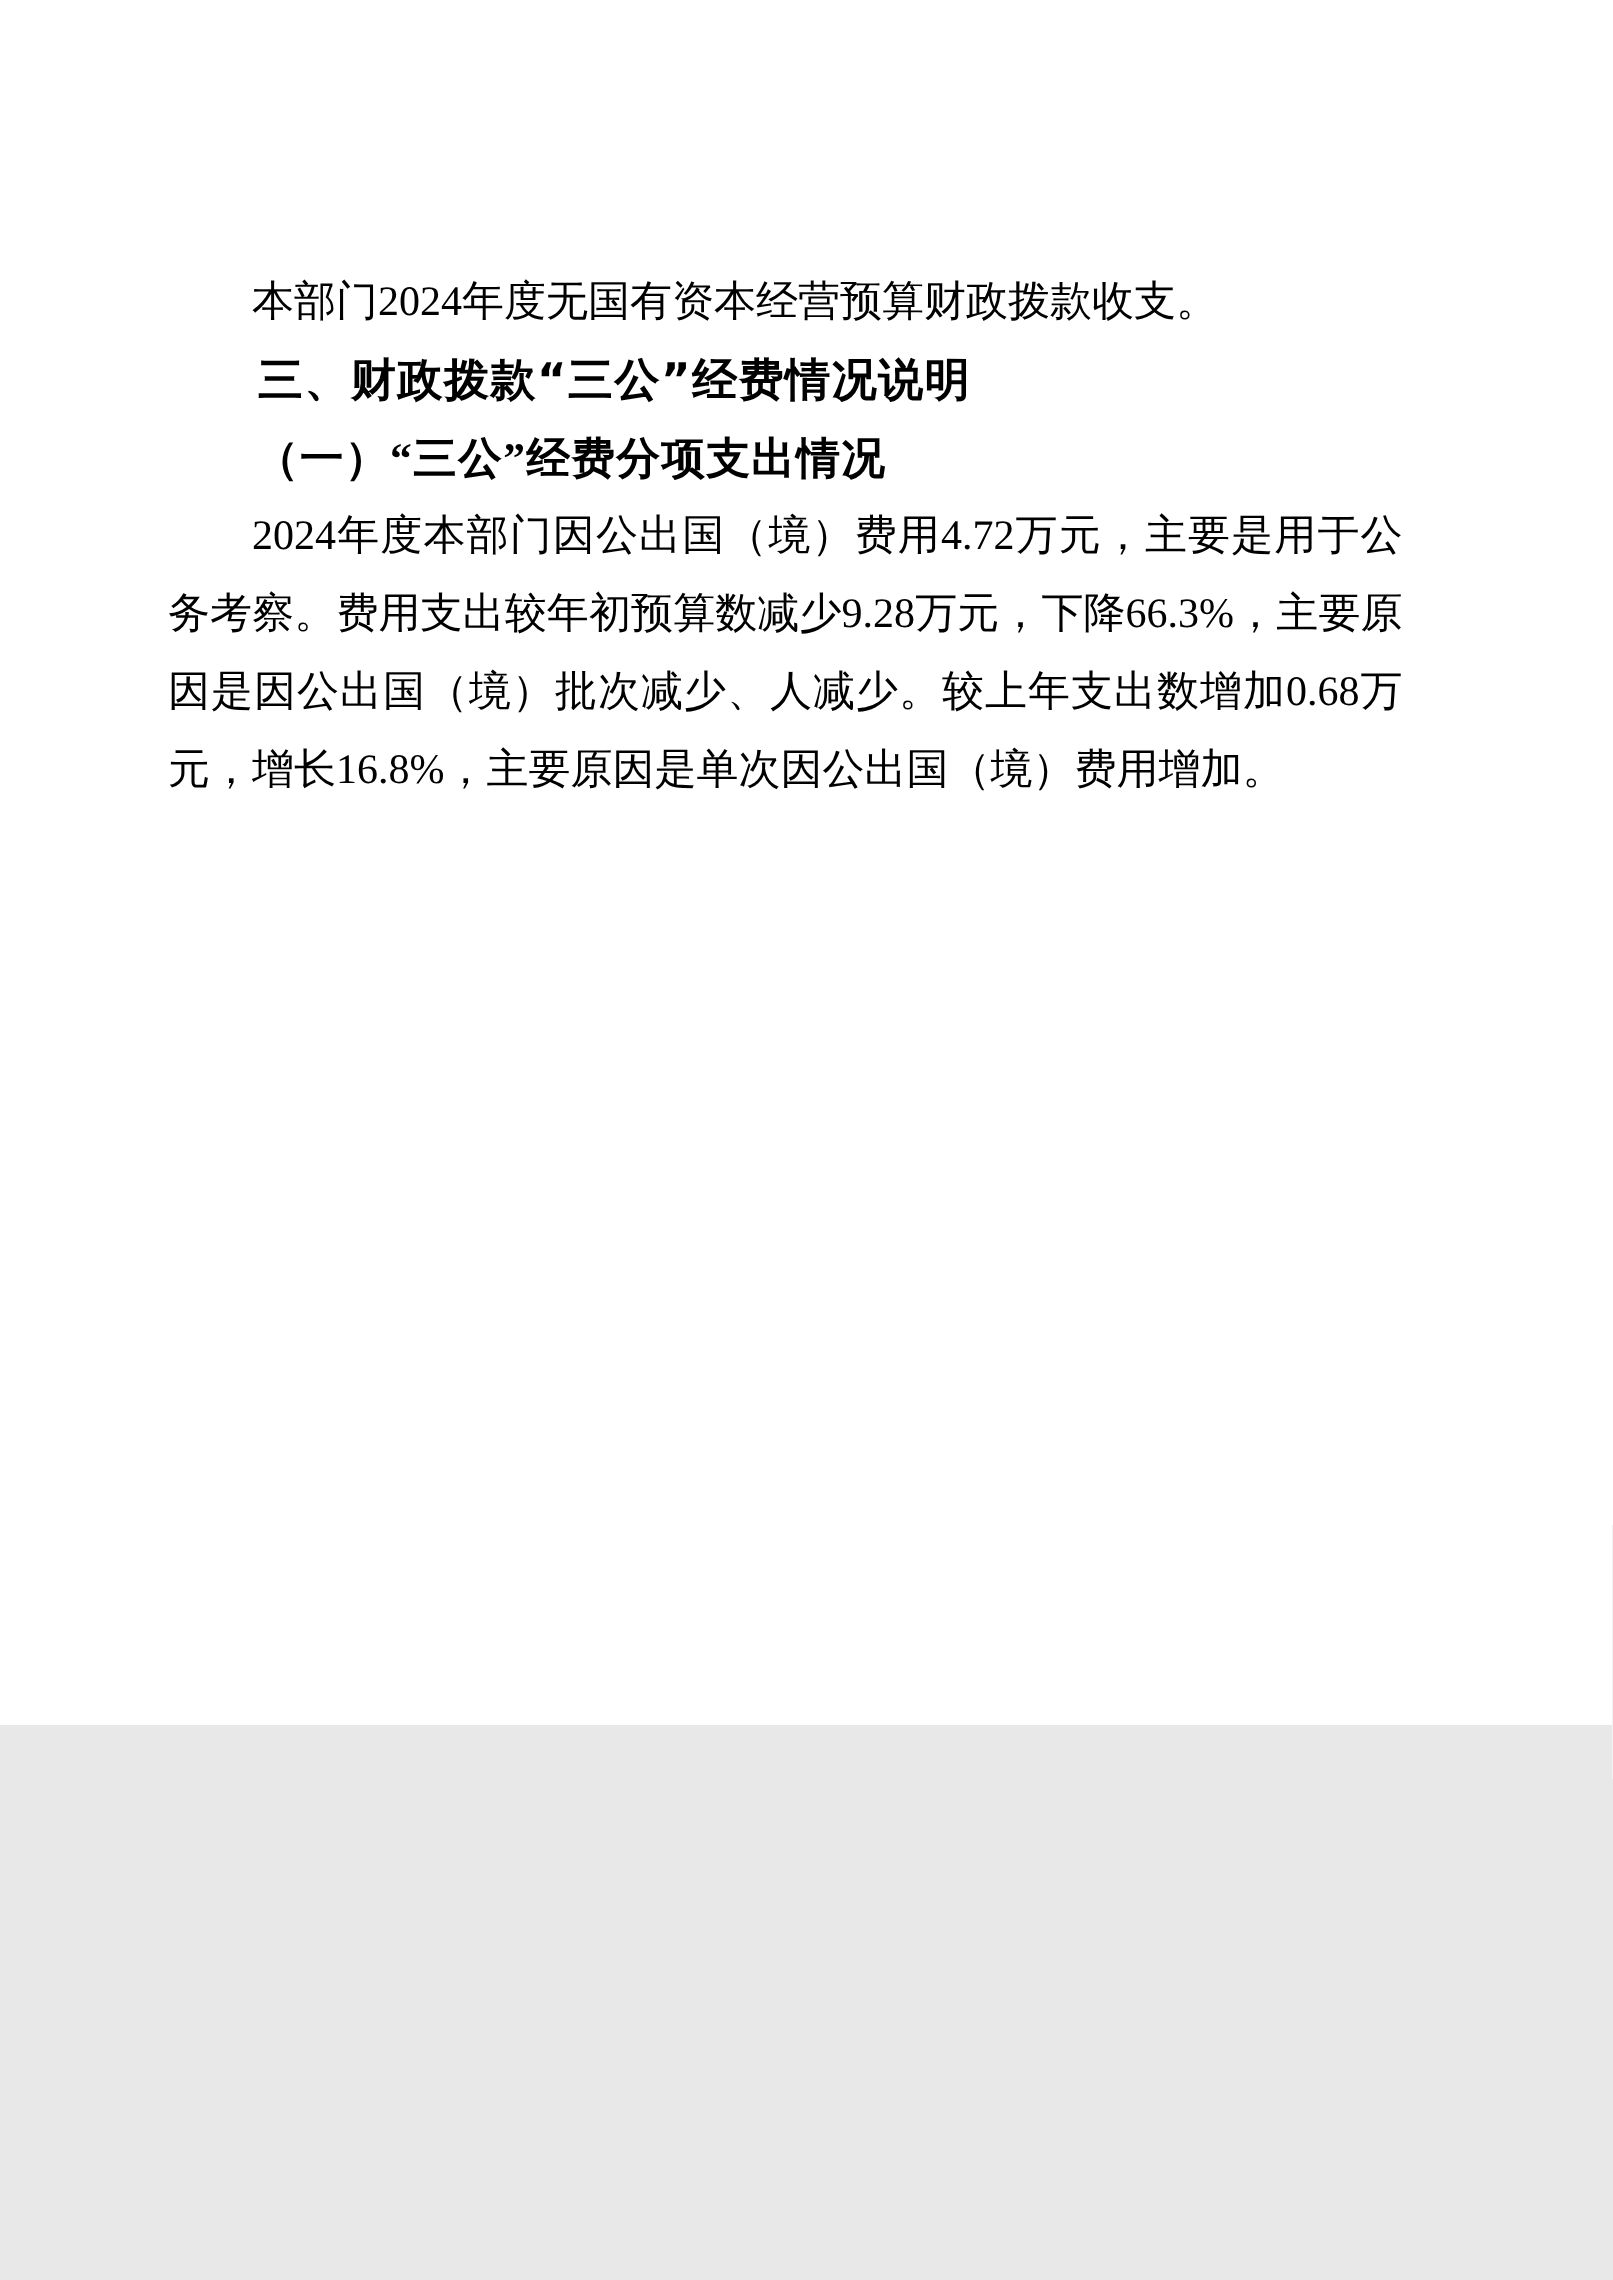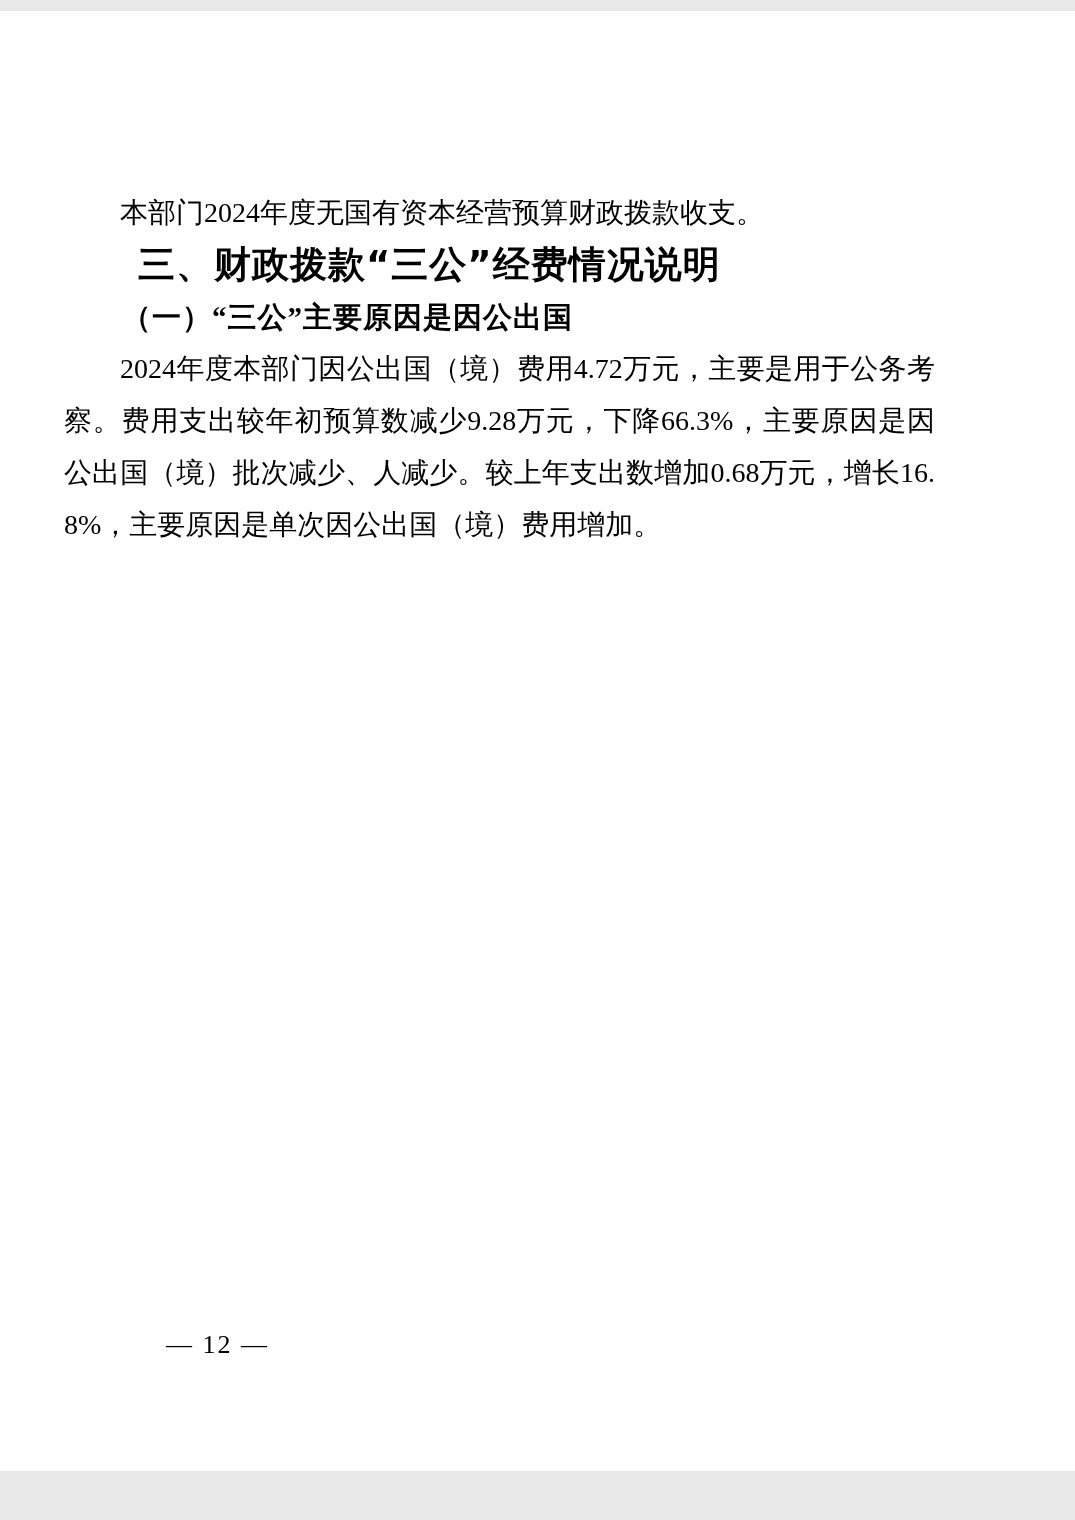--- a/index.html
+++ b/index.html
@@ -3,42 +3,42 @@
 <meta charset="utf-8">
 <style>
   html, body {
     margin: 0;
     padding: 0;
     background: #e8e8e8;
   }
   .page {
     position: relative;
     width: 1075px;
-    height: 1460px;
-    margin: 11px auto;
+    height: 1150px;
+    margin: 0 auto;
     background: #ffffff;
     color: #000000;
     box-sizing: border-box;
-    padding: 176px 140px 0 64px;
+    padding: 176px 140px 0 112px;
     overflow: hidden;
     font-family: "Liberation Serif", "DejaVu Serif", serif;
   }
   .para {
     margin: 0;
     font-size: 28px;
     line-height: 52px;
     text-align: justify;
     text-indent: 2em;
     font-weight: normal;
     letter-spacing: 0;
     word-break: break-all;
   }
   .heading-1 {
     margin: 0;
-    font-size: 37px;
+    font-size: 30px;
     line-height: 52px;
     text-indent: 2em;
     text-align: left;
     font-weight: bold;
     font-family: "DejaVu Sans", "Liberation Sans", sans-serif;
     letter-spacing: 1px;
   }
   .heading-2 {
     margin: 0;
     font-size: 29px;
@@ -63,21 +63,21 @@
 </head>
 <body>
 
 <div class="page">
 
   <p class="para">本部门2024年度无国有资本经营预算财政拨款收支。</p>
 
   <h2 class="heading-1">三、财政拨款“三公”经费情况说明</h2>
 
 
-  <h3 class="heading-2">（一）“三公”主要原因是因公出国</h3>
+  <h3 class="heading-2">（一）“三公”经费分项支出情况</h3>
 
   <p class="para">2024年度本部门因公出国（境）费用4.72万元，主要是用于公务考察。费用支出较年初预算数减少9.28万元，下降66.3%，主要原因是因公出国（境）批次减少、人减少。较上年支出数增加0.68万元，增长16.8%，主要原因是单次因公出国（境）费用增加。</p>
 
 
 
   <div class="page-footer">— 12 —</div>
 
 </div>
 
 </body></html>

